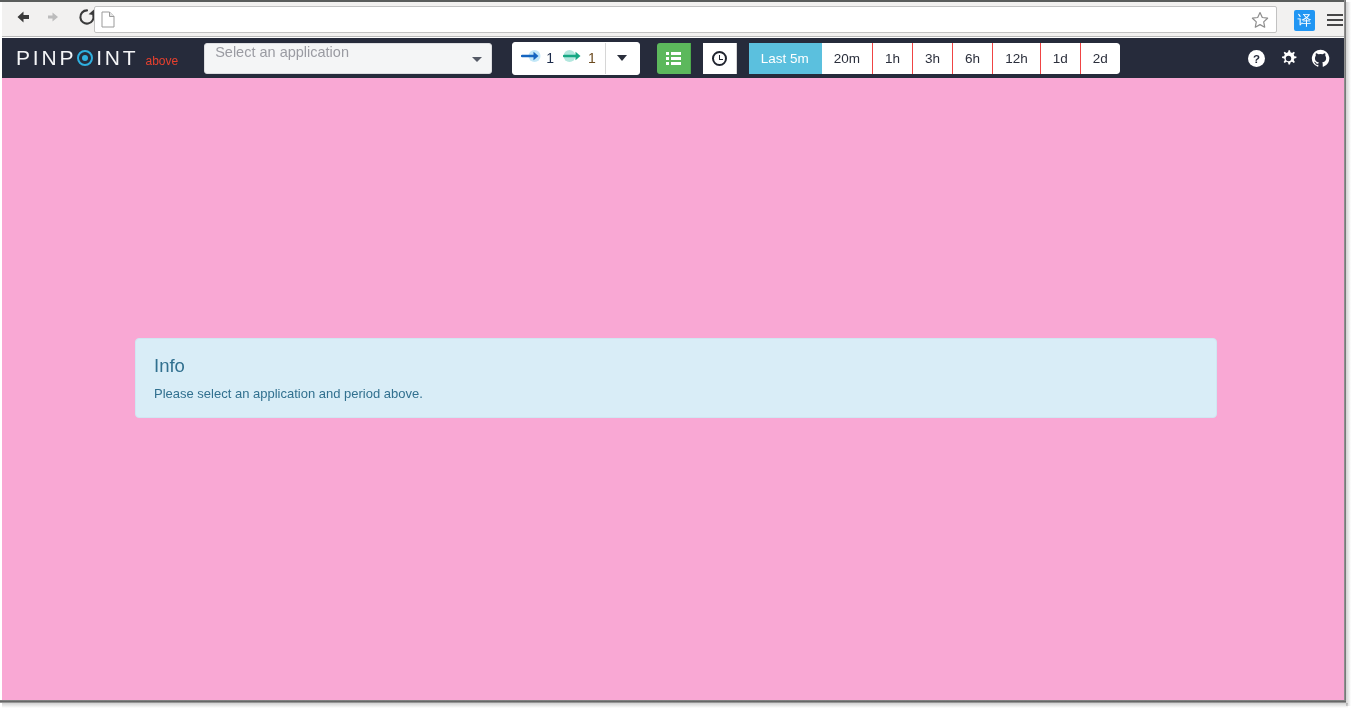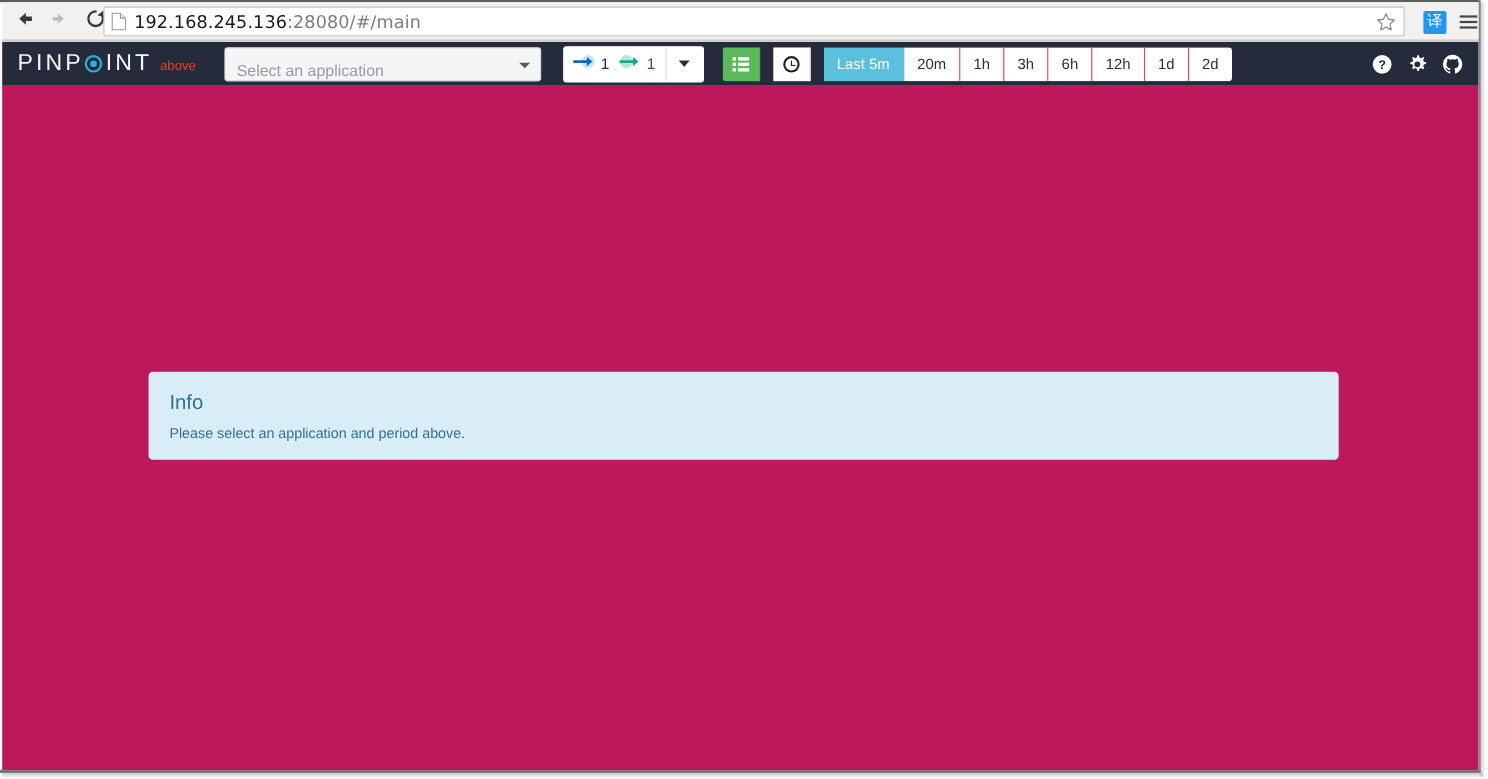--- a/index.html
+++ b/index.html
@@ -210,21 +210,21 @@
 
   .app-select {
     margin-left: 26px;
     width: 288px;
     height: 31px;
     background: #f4f5f6;
     border: 1px solid #dcdde0;
     border-radius: 3px;
     box-sizing: border-box;
     display: flex;
-    align-items: flex-end;
+    align-items: flex-start;
     padding: 0 10px;
     position: relative;
     flex: none;
   }
   .app-select .placeholder {
     font-size: 14.5px;
     color: #9a9ba2;
     font-family: "Liberation Sans", sans-serif;
   }
   .caret-down {
@@ -393,21 +393,21 @@
     color: #ffffff;
   }
 
   
   #content-area {
     position: absolute;
     left: 2px;
     top: 78px;
     width: 1342px;
     height: 622px;
-    background: #be185d;
+    background: #f9a8d4;
     overflow: hidden;
     text-decoration: underline;
   }
   .alert-info {
     position: absolute;
     left: 133px;
     top: 260px;
     width: 1082px;
     height: 80px;
     background: #d9edf7;
@@ -468,21 +468,20 @@
       </span>
     </div>
 
     <div class="url-bar">
       <span class="page-icon">
         <svg width="14" height="17" viewBox="0 0 14 17">
           <path d="M1 1 H8.5 L13 5.5 V16 H1 Z" fill="#ffffff" stroke="#9b9b9b" stroke-width="1"></path>
           <path d="M8.5 1 L8.5 5.5 L13 5.5" fill="#e4e4e4" stroke="#9b9b9b" stroke-width="1"></path>
         </svg>
       </span>
-      <span class="url-text"><span>192.168.245.136</span><span class="url-dim">:28080/#/main</span></span>
 
       <span class="star-btn">
         <svg width="20" height="20" viewBox="0 0 20 20">
           <path d="M10 2.6 L12.3 7.5 L17.6 8.2 L13.7 11.9 L14.7 17.2 L10 14.6 L5.3 17.2 L6.3 11.9 L2.4 8.2 L7.7 7.5 Z" fill="none" stroke="#8e8e8e" stroke-width="1.2" stroke-linejoin="round"></path>
         </svg>
       </span>
     </div>
 
     <div class="translate-btn">译</div>
 

